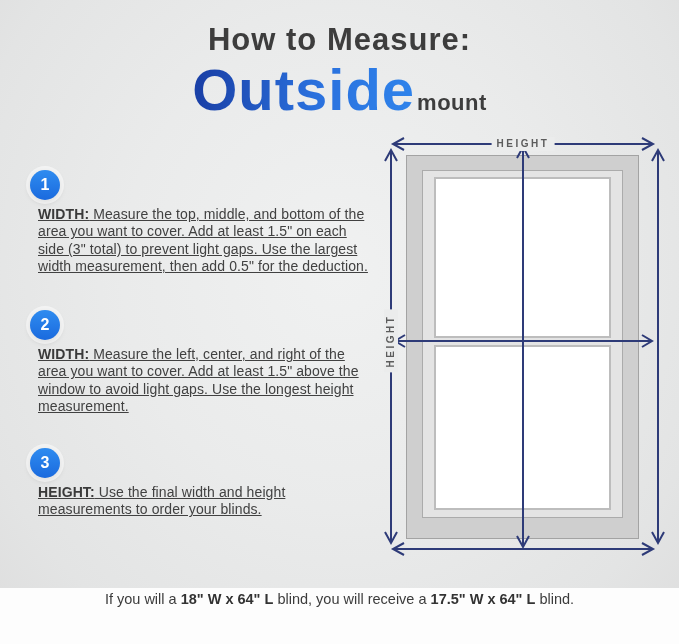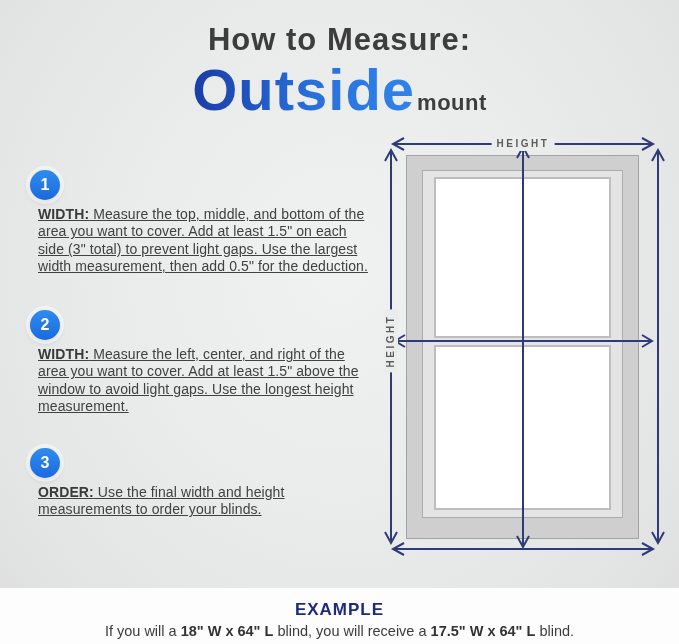--- a/index.html
+++ b/index.html
@@ -97,21 +97,21 @@
       <div class="badge">
         <span class="badge-num">2</span>
       </div>
       <p><strong>WIDTH:</strong><span> Measure the left, center, and right of the area you want to cover. Add at least 1.5" above the window to avoid light gaps. Use the longest height measurement.</span></p>
     </div>
 
     <div class="step s3">
       <div class="badge">
         <span class="badge-num">3</span>
       </div>
-      <p><strong>ORDER:</strong><span> Use the final width and height measurements to order your blinds.</span></p>
+      <p><strong>HEIGHT:</strong><span> Use the final width and height measurements to order your blinds.</span></p>
     </div>
 
   </section>
 
   <section class="diagram">
 
     <div class="win-outer">
       <div class="win-casing">
         <div class="pane pane-top"></div>
         <div class="pane pane-bottom"></div>
@@ -126,17 +126,16 @@
       <path d="M517 158 L523 147 L529 158 M523 147 V547 M517 536 L523 547 L529 536"></path>
       <path d="M405 335 L395 341 L405 347 M395 341 H652 M642 335 L652 341 L642 347"></path>
     </svg>
 
     <div class="lbl lbl-width">HEIGHT</div>
     <div class="lbl lbl-height">HEIGHT</div>
 
   </section>
 
   <footer class="example">
-    <div class="ex-head">EXAMPLE</div>
     <p class="ex-text"><span>If you will a </span><strong>18" W x 64" L</strong><span> blind, you will receive a </span><strong>17.5" W x 64" L</strong><span> blind.</span></p>
   </footer>
 
 </div>
 
 </body></html>

